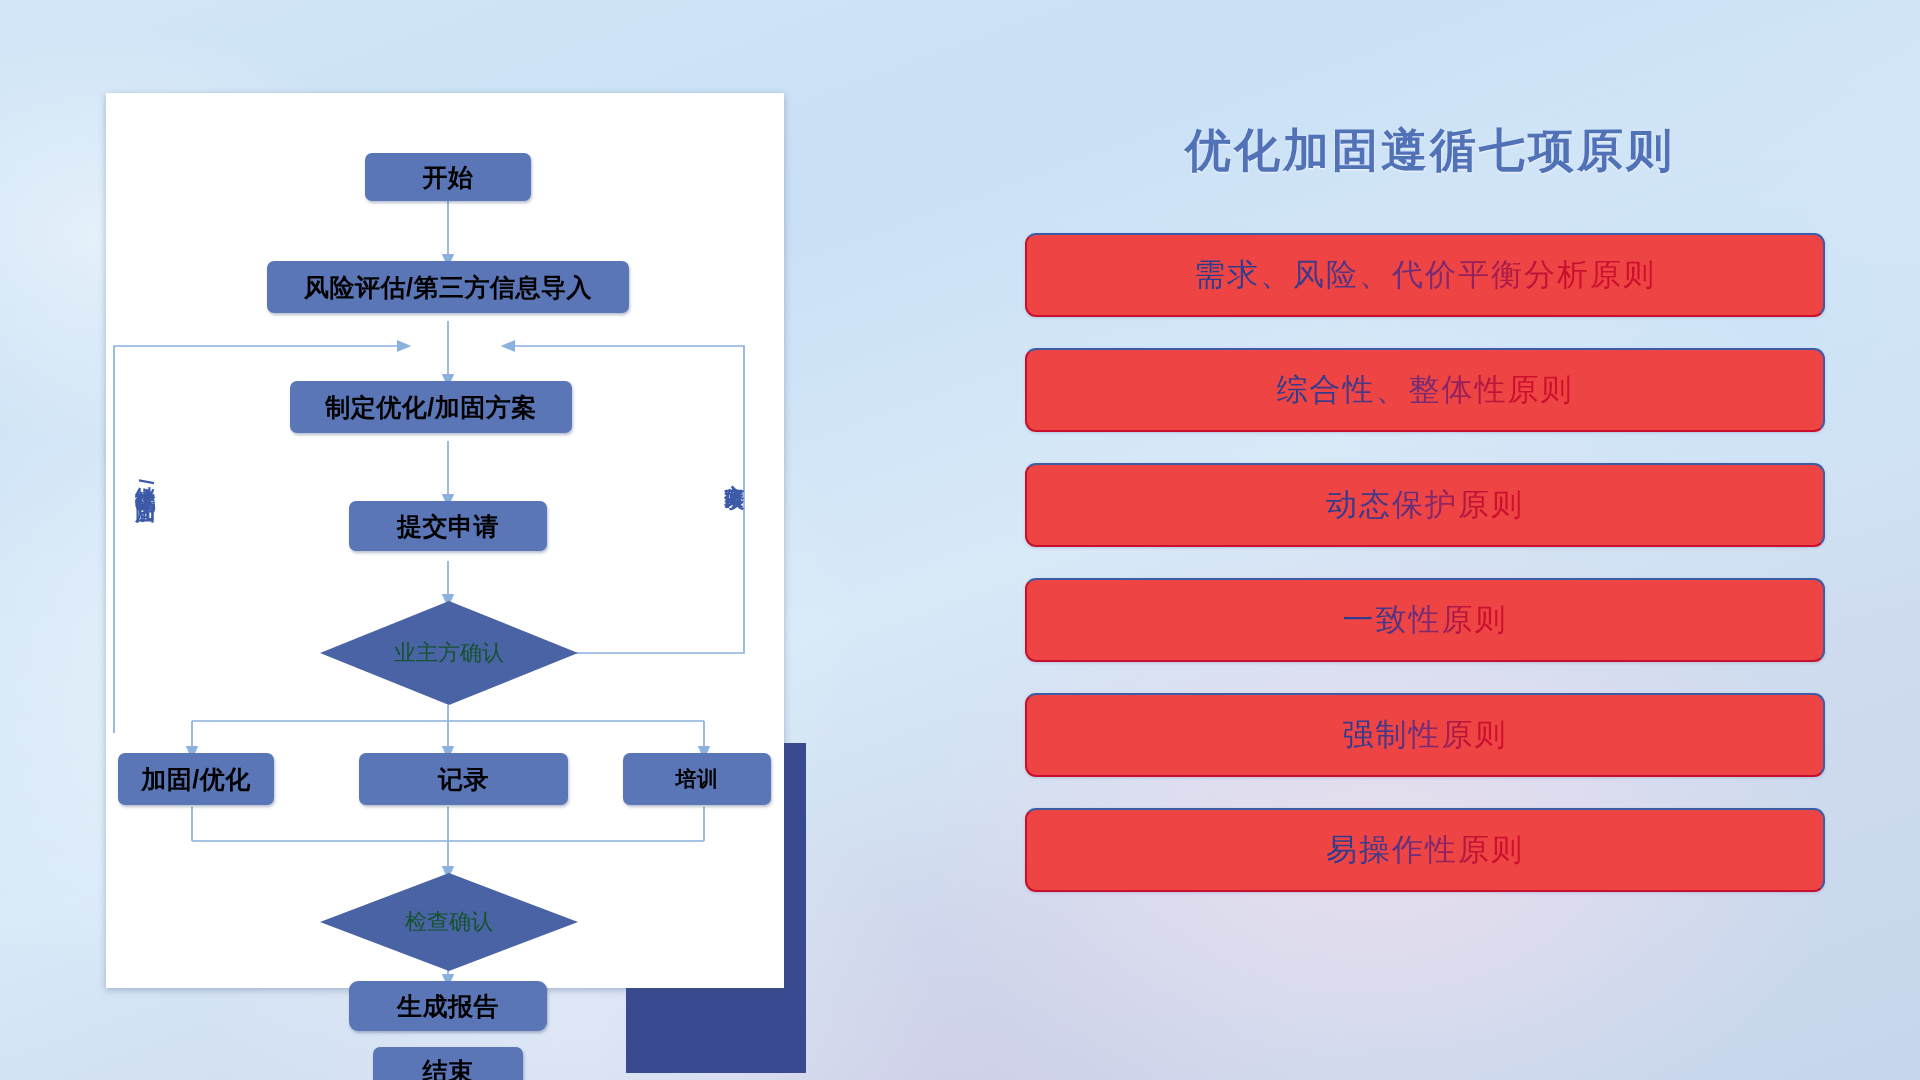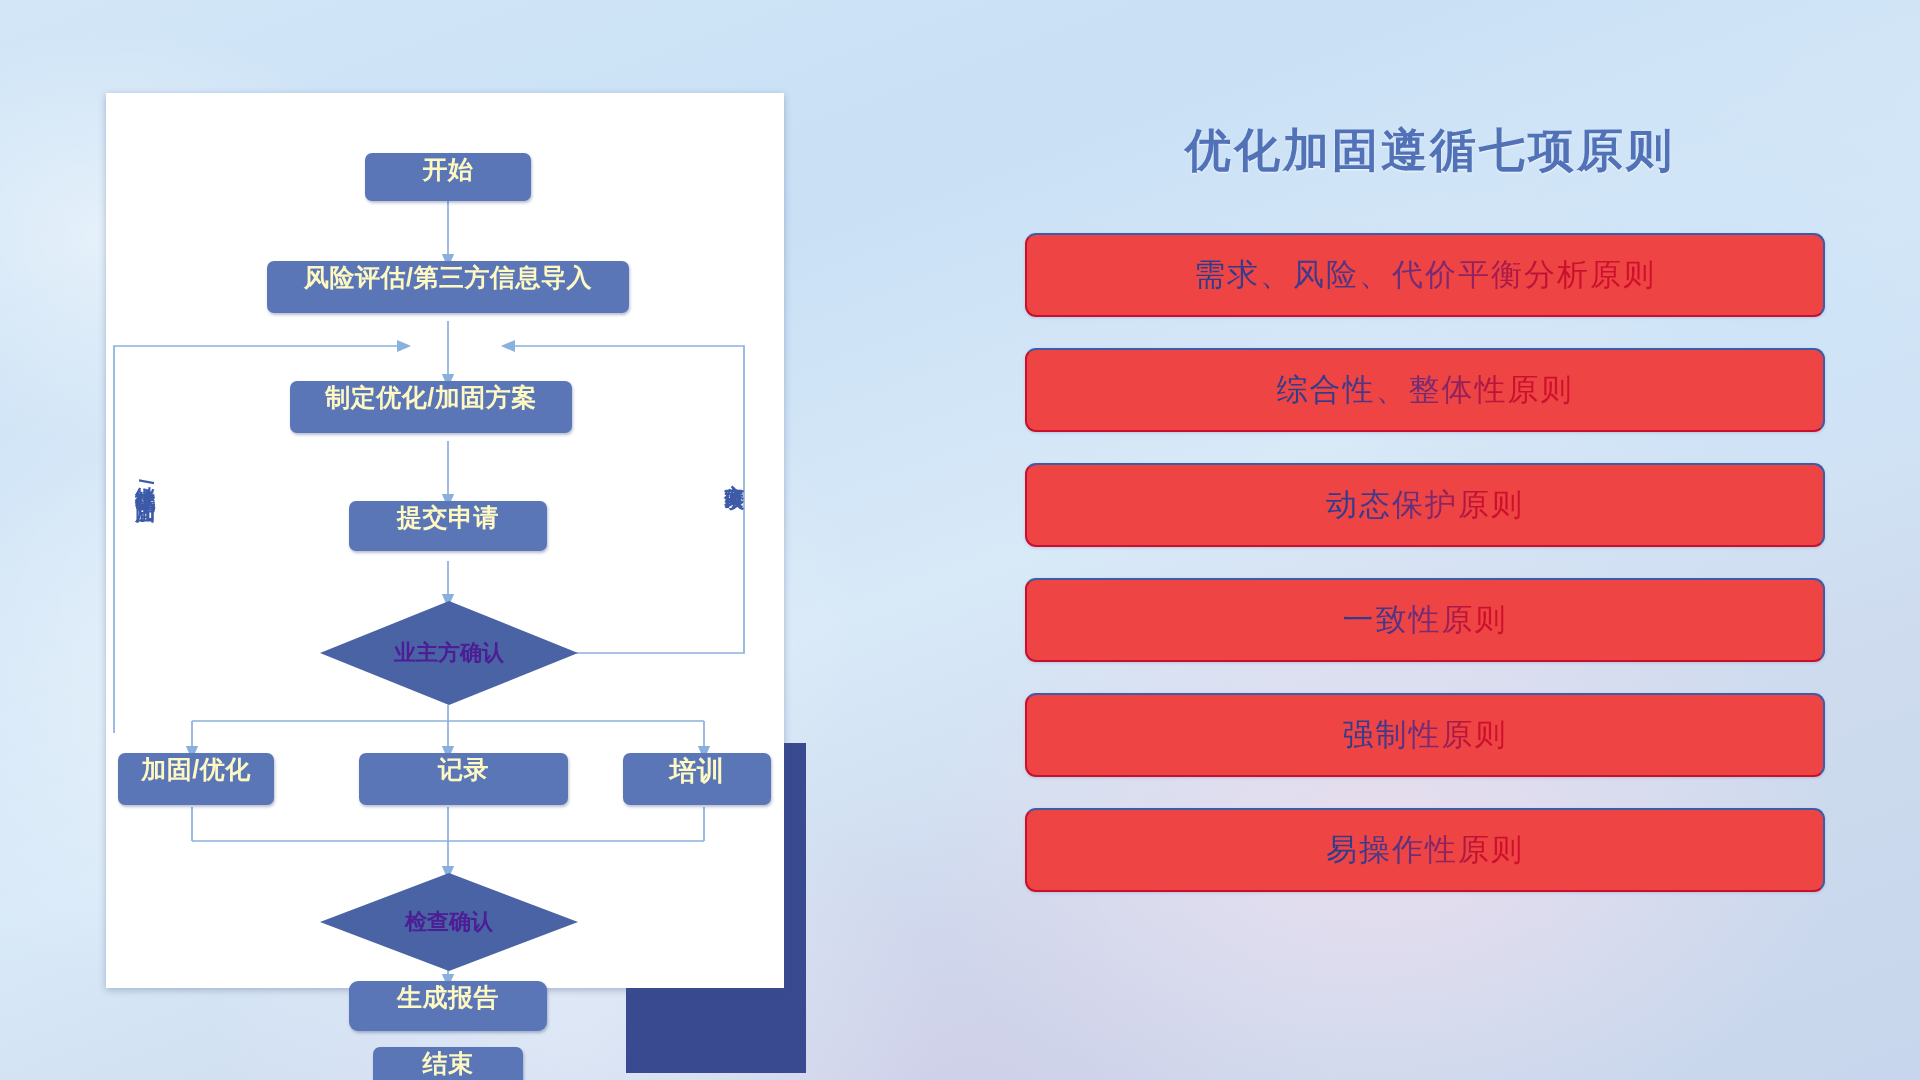--- a/index.html
+++ b/index.html
@@ -36,30 +36,30 @@
     position:absolute;left:0;top:0;width:678px;height:895px;
     background:#ffffff;
     box-shadow:0 2px 7px rgba(60,80,130,.35);
   }
   #flow-svg{position:absolute;left:0;top:0;}
 
   .nodebox{
     position:absolute;
     background:#5b76b7;
     border-radius:7px;
-    color:#fef9c3;
+    color:#000000;
     font-weight:bold;
-    display:flex;justify-content:center;
+    display:flex;align-items:center;justify-content:center;
     box-shadow:1px 2px 3px rgba(40,60,110,.33);
     letter-spacing:.5px;
     white-space:nowrap;
   }
   .diamond{
     position:absolute;
-    color:#4c1d95;font-weight:bold;
+    color:#14532d;font-weight:normal;
     display:flex;align-items:center;justify-content:center;
   }
   .diamond .dshape{
     position:absolute;inset:0;
     background:#4a63a5;
     clip-path:polygon(50% 0,100% 50%,50% 100%,0 50%);
   }
   .diamond .dlabel{position:relative;z-index:2;}
   .vlabel{
     position:absolute;
@@ -167,21 +167,21 @@
     </div>
 
     <div class="nodebox" style="left:12px;top:660px;width:156px;height:52px;font-size:25px;">
       <span>加固/优化</span>
     </div>
 
     <div class="nodebox" style="left:253px;top:660px;width:209px;height:52px;font-size:25px;">
       <span>记录</span>
     </div>
 
-    <div class="nodebox" style="left:517px;top:660px;width:148px;height:52px;font-size:27px;">
+    <div class="nodebox" style="left:517px;top:660px;width:148px;height:52px;font-size:21px;">
       <span>培训</span>
     </div>
 
     <div class="diamond" style="left:214px;top:780px;width:258px;height:98px;font-size:22px;">
       <span class="dshape"></span>
       <span class="dlabel">检查确认</span>
     </div>
 
     <div class="nodebox" style="left:243px;top:888px;width:198px;height:50px;font-size:25px;border-radius:9px;">
       <span>生成报告</span>

